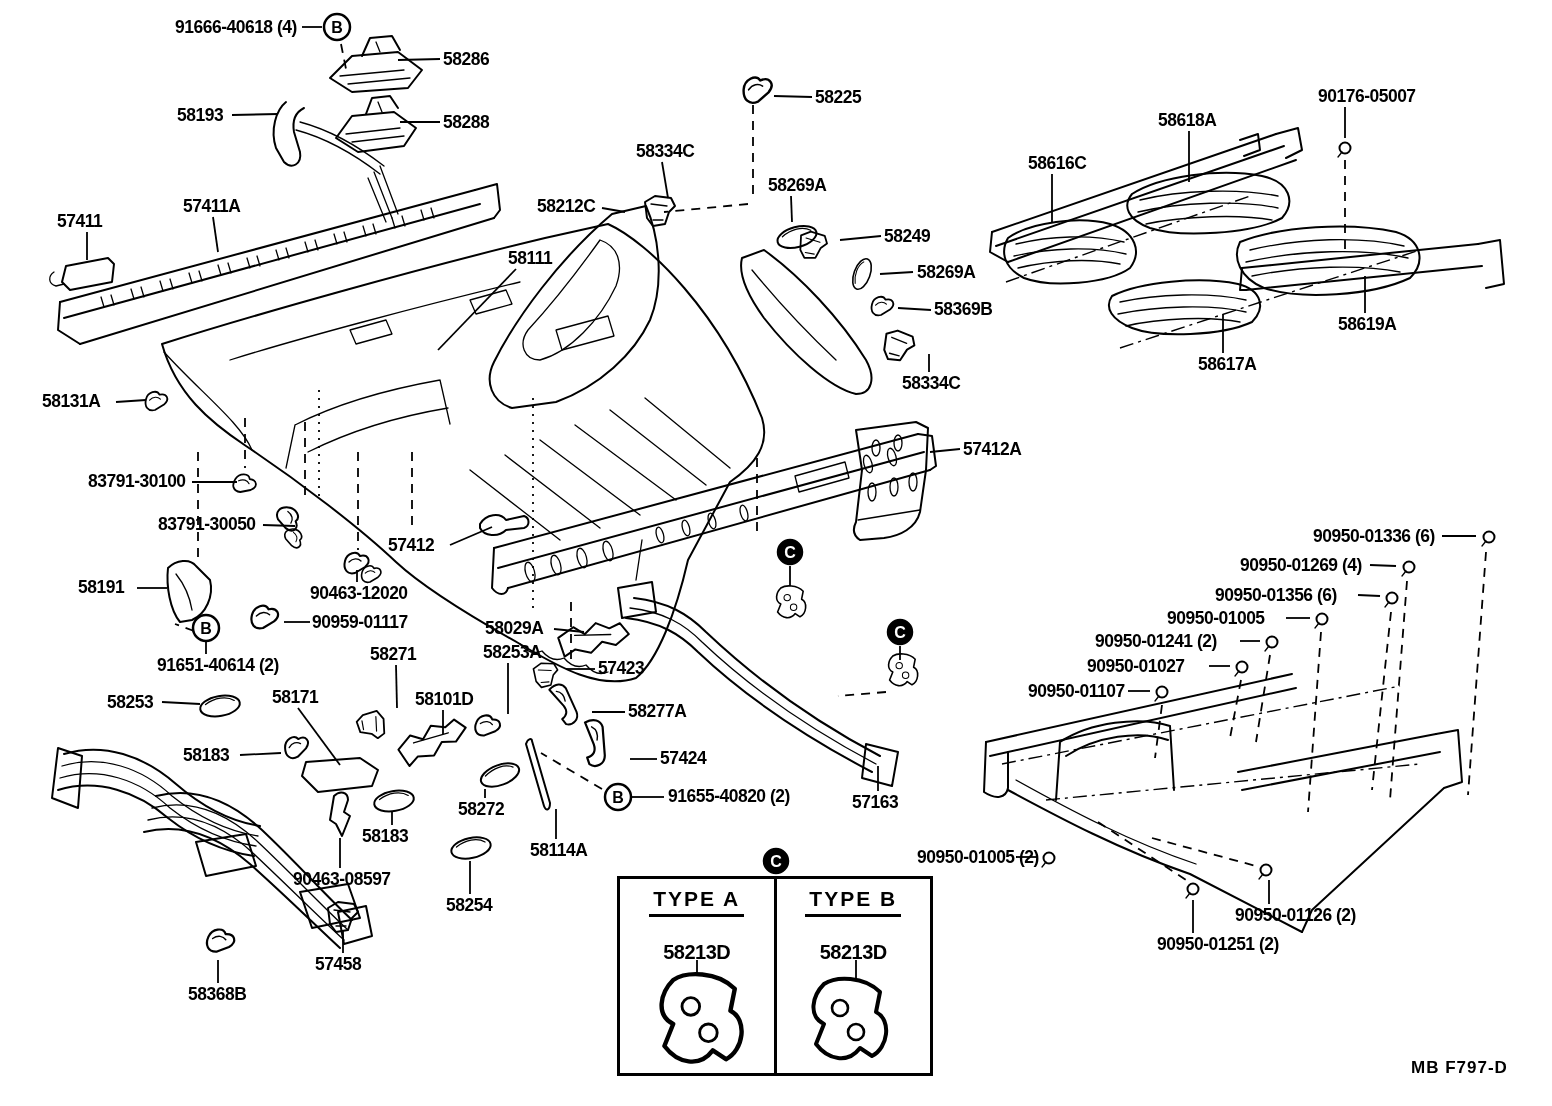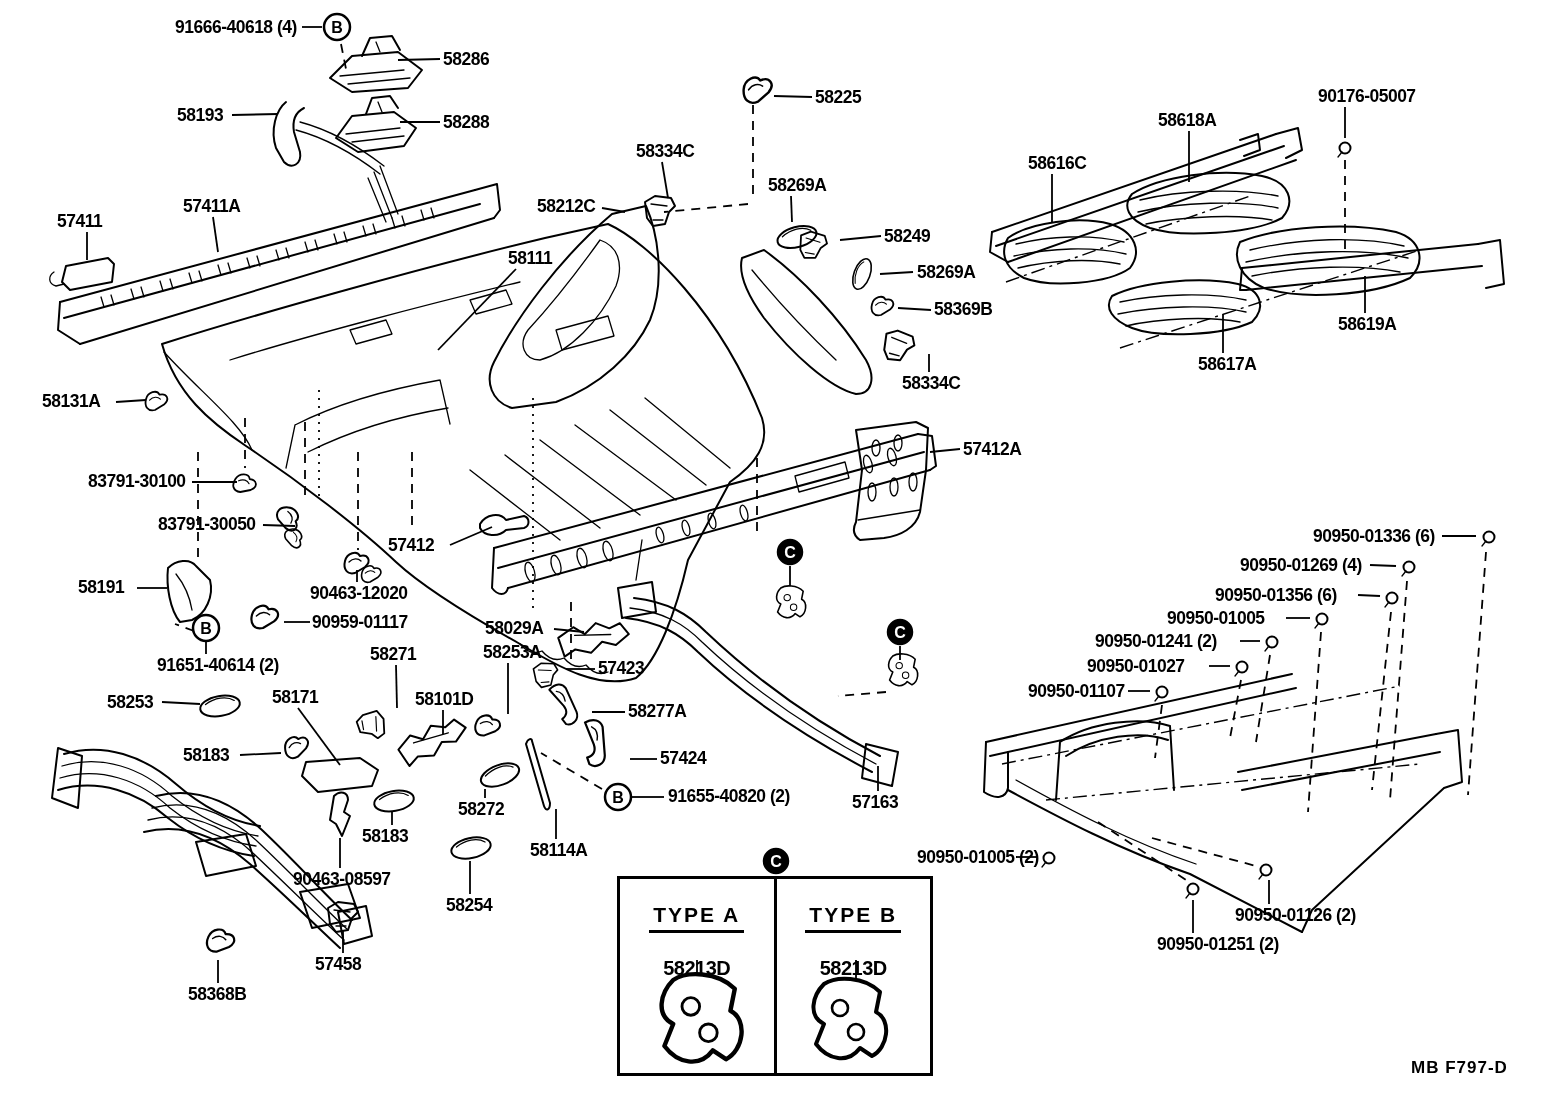--- a/index.html
+++ b/index.html
@@ -12,21 +12,21 @@
   .lbl{position:absolute;font-weight:bold;font-size:18px;line-height:1;color:#000;
        white-space:nowrap;letter-spacing:-0.5px;transform:scaleX(.97);transform-origin:left top;}
   .art-line{fill:none;stroke:#000;stroke-width:2;stroke-linejoin:round;stroke-linecap:round;}
   .art-thin{fill:none;stroke:#000;stroke-width:1.3;stroke-linejoin:round;stroke-linecap:round;}
   .art-dashdot{fill:none;stroke:#000;stroke-width:1.4;stroke-dasharray:14,5,3,5;}
   .ld{fill:none;stroke:#000;stroke-width:1.8;}
   .dd{fill:none;stroke:#000;stroke-width:1.8;stroke-dasharray:9,7;}
   .dt{fill:none;stroke:#000;stroke-width:1.8;stroke-dasharray:2,6;}
   .inset-box{position:absolute;left:617px;top:876px;width:310px;height:194px;
              border:3px solid #000;display:flex;background:transparent;z-index:2;}
-  .inset-cell{flex:1;text-align:center;padding-top:24px;}
+  .inset-cell{flex:1;text-align:center;padding-top:8px;}
   .inset-cell.a{border-right:3px solid #000;}
   .type-title{display:inline-block;font-weight:bold;font-size:21px;letter-spacing:2px;
               border-bottom:3px solid #000;padding:0 4px 3px;}
   .inset-part{font-weight:bold;font-size:20px;letter-spacing:-0.5px;margin-top:24px;}
   .footer-code{position:absolute;left:1411px;top:1058px;font-weight:bold;font-size:17px;
                letter-spacing:1px;z-index:4;}
 </style>
 </head>
 <body>
 

